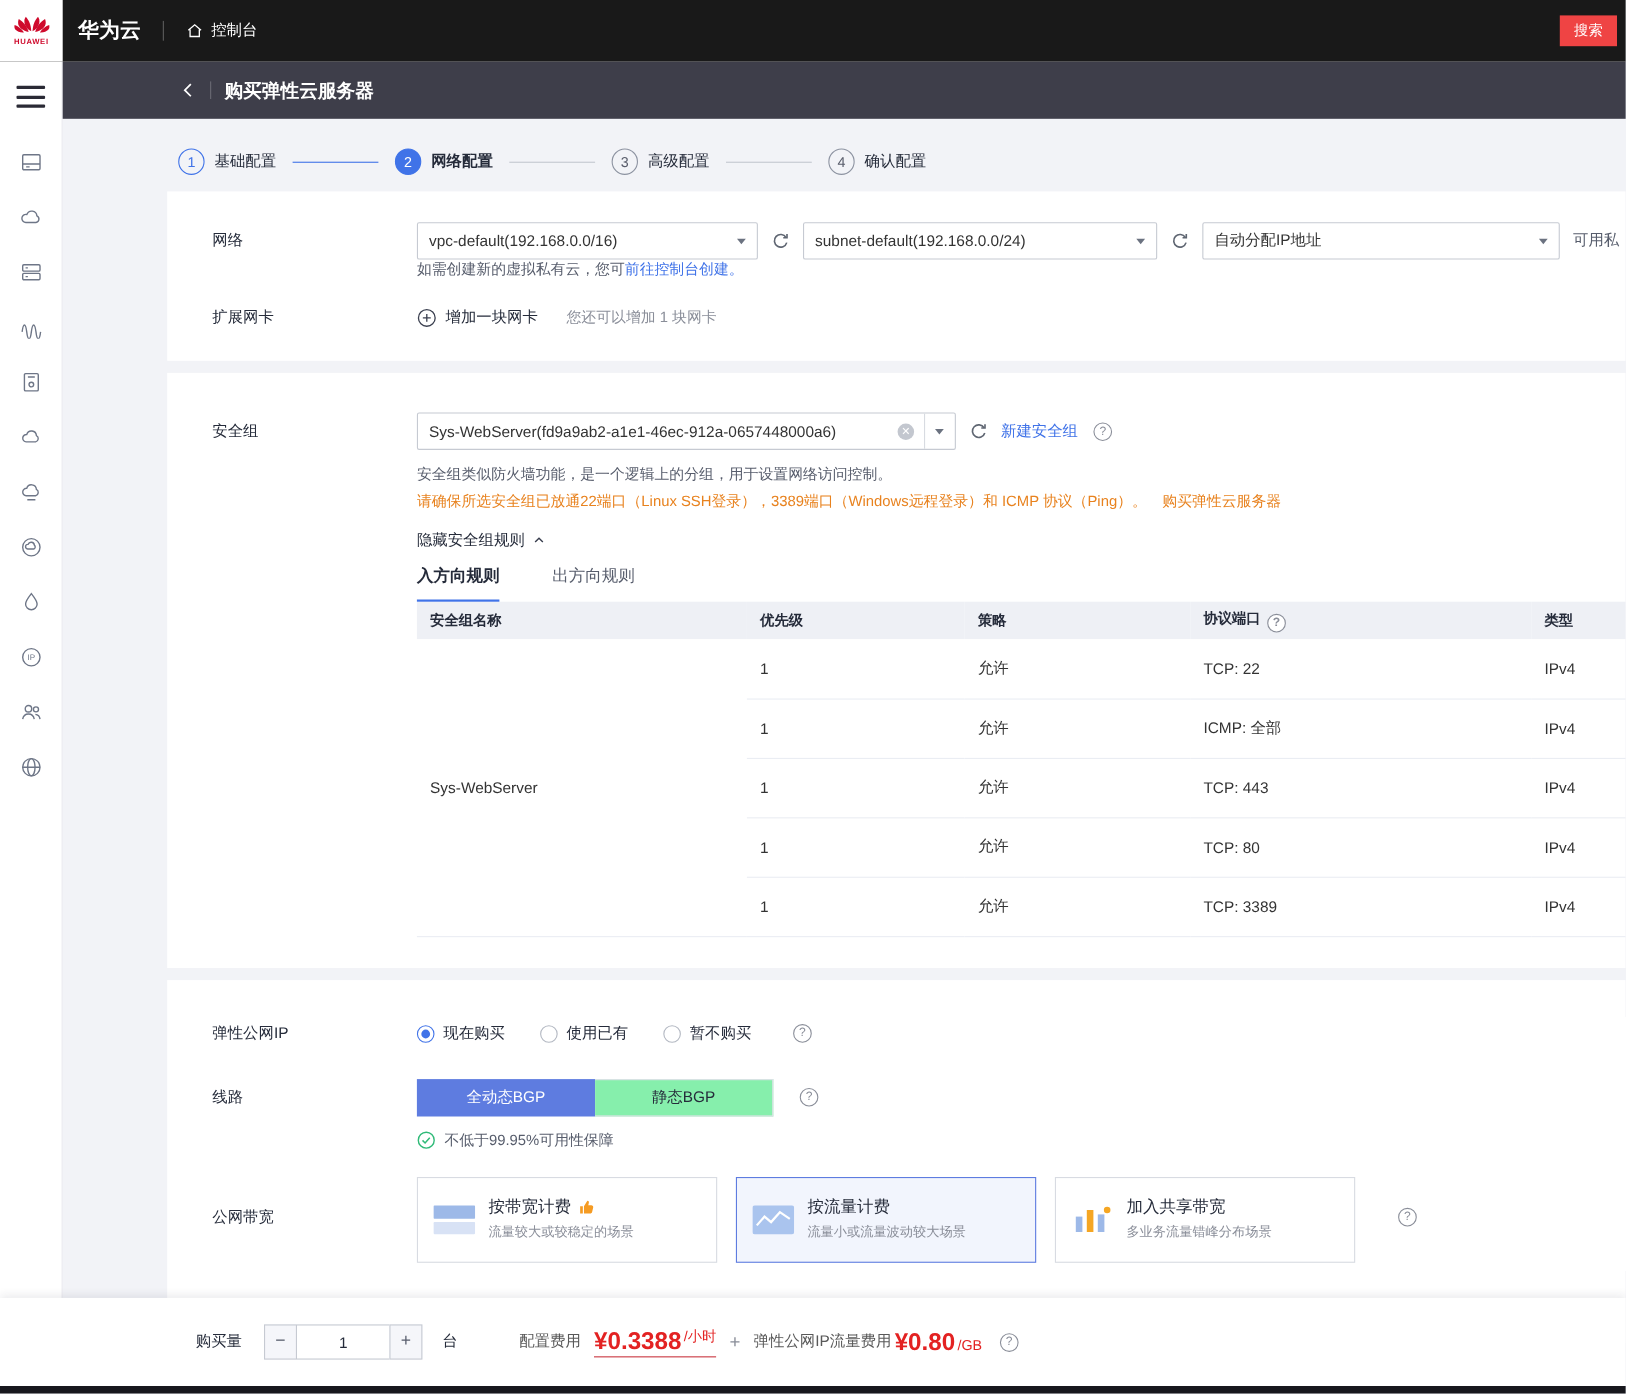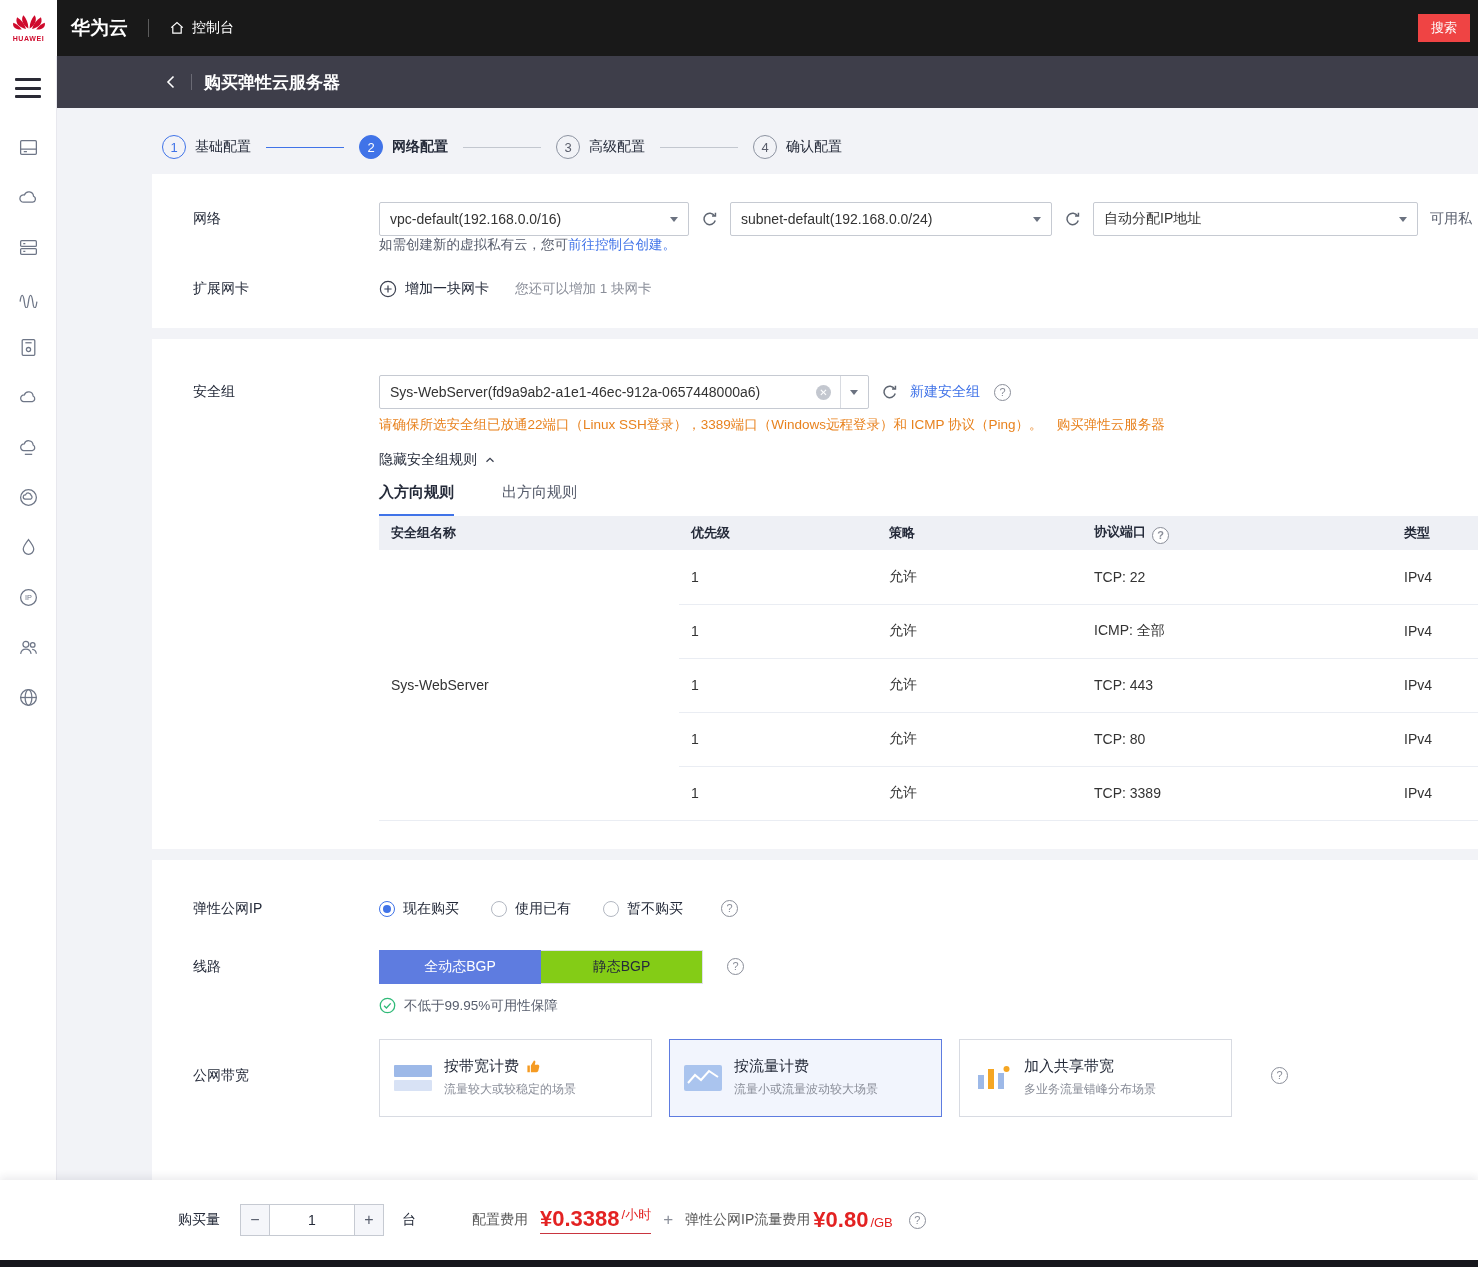--- a/index.html
+++ b/index.html
@@ -84,21 +84,21 @@
   .radio-group{display:flex;align-items:center;gap:32px;}
   .radio{display:flex;align-items:center;gap:8px;font-size:14px;cursor:pointer;color:#252b3a;}
   .rb{width:16px;height:16px;border:1px solid #b3b8c2;border-radius:50%;background:#fff;position:relative;flex-shrink:0;}
   .radio.checked .rb{border-color:#4073e8;}
   .radio.checked .rb:after{content:"";position:absolute;left:3px;top:3px;width:8px;height:8px;border-radius:50%;background:#4073e8;}
 
   .line-row{margin-top:32px;}
   .toggle{display:inline-flex;}
   .toggle-btn{width:162px;height:34px;display:flex;align-items:center;justify-content:center;font-size:14px;cursor:pointer;}
   .toggle-btn.on{background:#5e7ce0;color:#fff;}
-  .toggle-btn.off{background:#84cc16;color:#252b3a;border:1px solid #dfe1e8;border-left:none;}
+  .toggle-btn.off{background:#86efac;color:#252b3a;border:1px solid #dfe1e8;border-left:none;}
   .guarantee{margin:13px 0 0 227px;display:flex;align-items:center;gap:8px;font-size:13.5px;color:#575d6c;}
 
   .bw-row{margin-top:24px;align-items:flex-start;}
   .bw-row .form-label{padding-top:28px;}
   .bw-cards{display:flex;gap:17px;align-items:flex-start;}
   .bw-card{width:273px;height:78px;border:1px solid #d8dbe2;background:#fff;display:flex;align-items:center;padding-left:14px;gap:12px;cursor:pointer;}
   .bw-card.selected{border-color:#5e7ce0;background:#f2f5fd;}
   .bw-title{font-size:15px;color:#252b3a;display:flex;align-items:center;gap:7px;white-space:nowrap;}
   .bw-desc{font-size:12px;color:#8a8e99;margin-top:5px;white-space:nowrap;}
   .bw-help{margin-left:22px;margin-top:28px;}
@@ -326,20 +326,21 @@
         <span class="icon-btn">
           <svg width="17" height="17" viewBox="0 0 16 16">
               <path d="M12.8 4.6A5.4 5.4 0 1 0 13.4 9" stroke="#5f6672" stroke-width="1.4" fill="none"></path>
               <path d="M13.6 1.6v3.2h-3.2" stroke="#5f6672" stroke-width="1.4" fill="none"></path>
             </svg>
         </span>
         <a class="blue" style="font-size:14px;">新建安全组</a>
         <span class="qicon" style="margin-left:14px;">?</span>
       </div>
     </div>
+    <div class="sg-desc">安全组类似防火墙功能，是一个逻辑上的分组，用于设置网络访问控制。</div>
     <div class="sg-warning">
       <span>请确保所选安全组已放通22端口（Linux SSH登录），3389端口（Windows远程登录）和 ICMP 协议（Ping）。</span><a class="warn-link">购买弹性云服务器</a>
     </div>
     <div class="hide-rules">
       <span>隐藏安全组规则</span>
       <svg width="12" height="12" viewBox="0 0 12 12">
           <path d="M2.5 7.8L6 4.3l3.5 3.5" stroke="#3b4050" stroke-width="1.3" fill="none"></path>
         </svg>
     </div>
     <div class="tabs">

